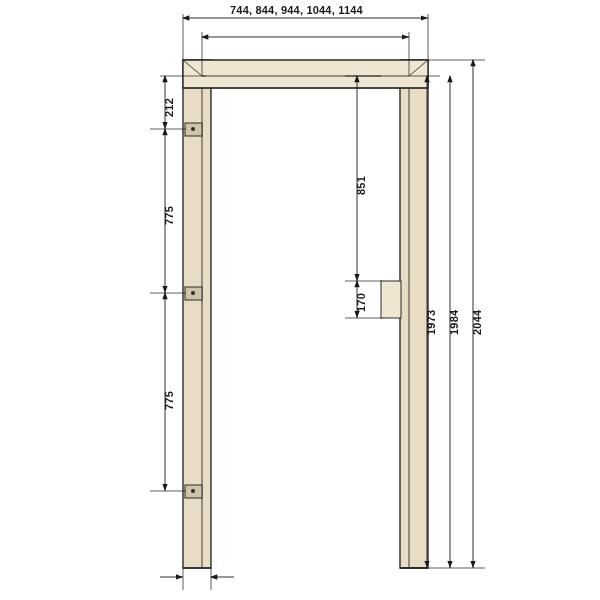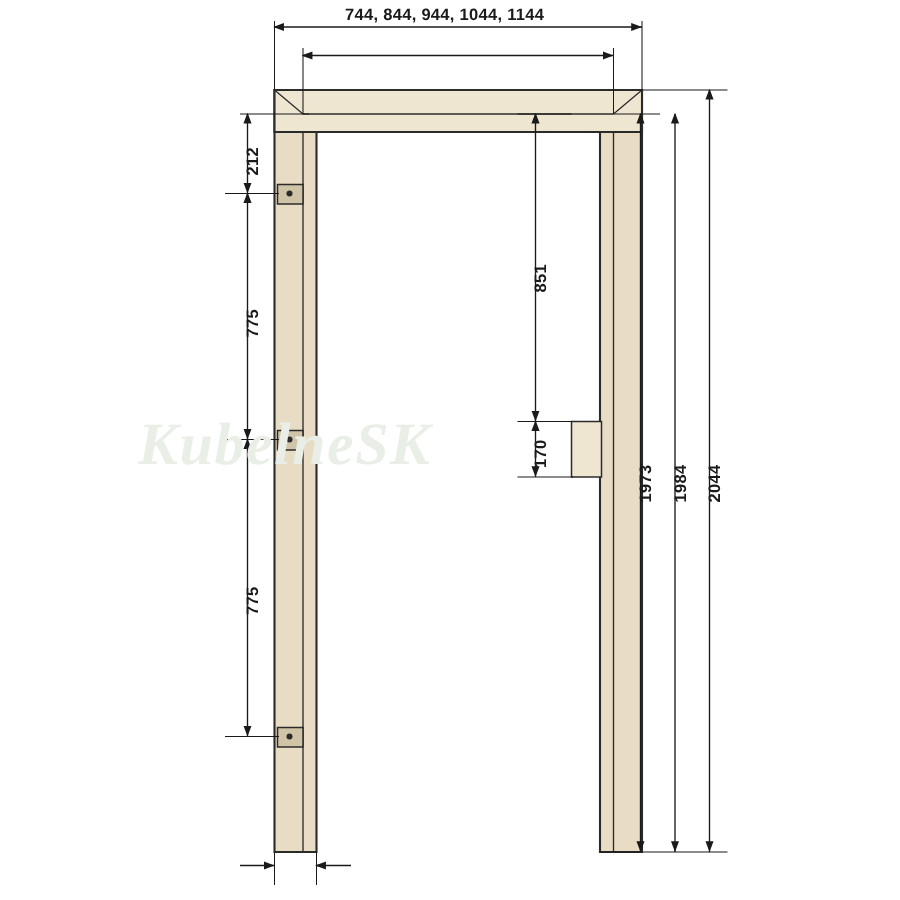--- a/index.html
+++ b/index.html
@@ -142,21 +142,20 @@
 
       <line x1="450" y1="76" x2="450" y2="568" marker-start="url(#arrOut)" marker-end="url(#arrIn)"></line>
 
       <line x1="473" y1="60" x2="473" y2="568" marker-start="url(#arrOut)" marker-end="url(#arrIn)"></line>
 
       <line x1="160" y1="577" x2="183" y2="577" marker-end="url(#arrIn)"></line>
       <line x1="211" y1="577" x2="234" y2="577" marker-start="url(#arrOut)"></line>
     </g>
   </svg>
 
-  <div class="watermark">KubelneSK</div>
 
   <div class="dim-label" style="left:230px; top:4px;">744, 844, 944, 1044, 1144</div>
 
 
   <div class="dim-label vert" style="left:163px; top:117px; transform: rotate(-90deg);">212</div>
 
   <div class="dim-label vert" style="left:163px; top:225px; transform: rotate(-90deg);">775</div>
 
   <div class="dim-label vert" style="left:163px; top:410px; transform: rotate(-90deg);">775</div>
 

